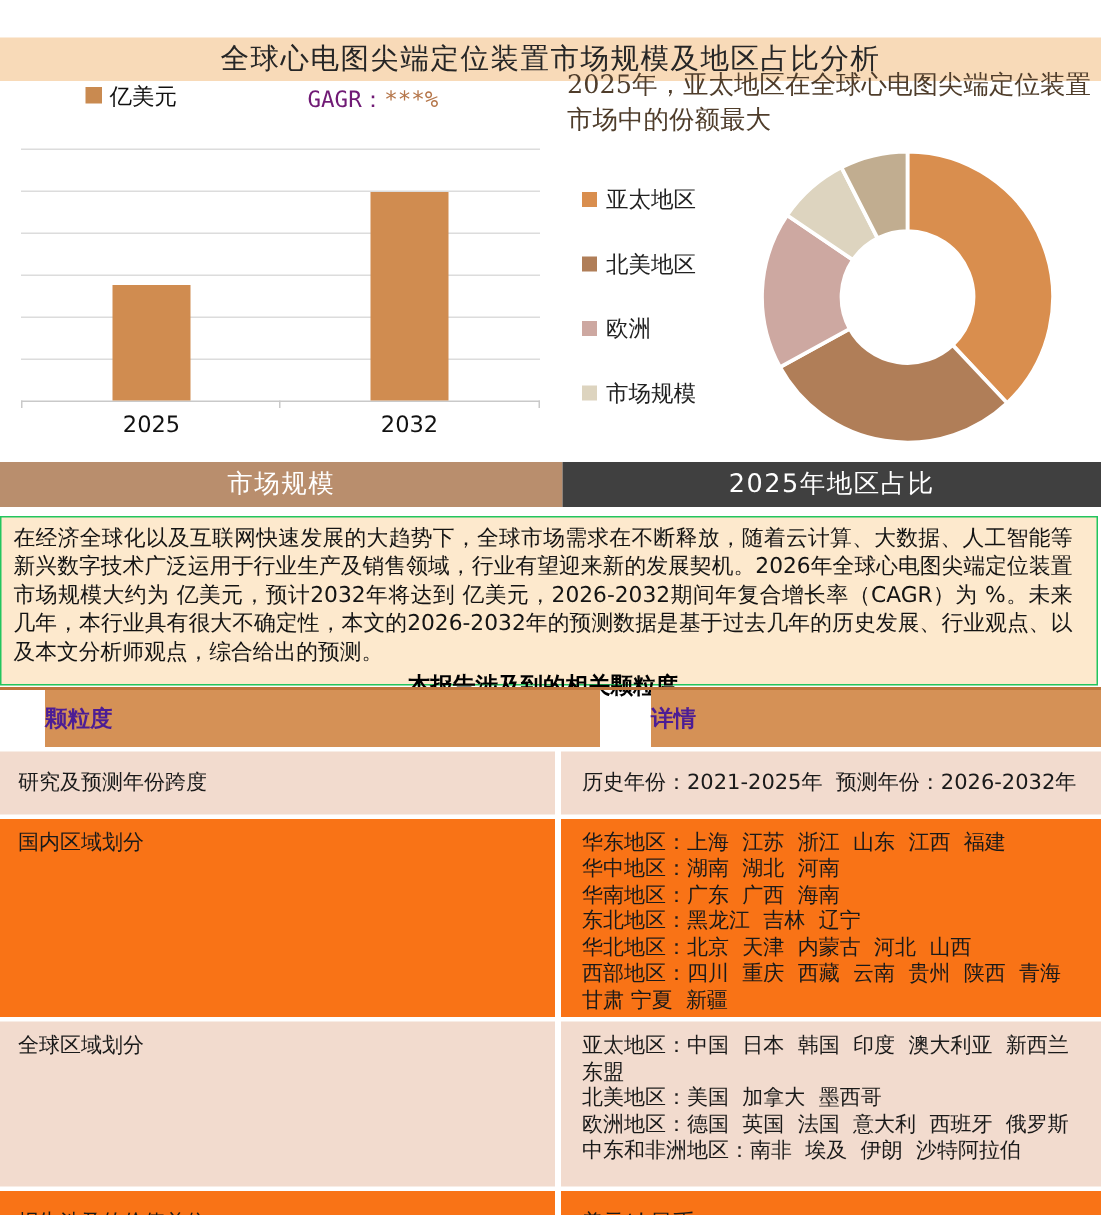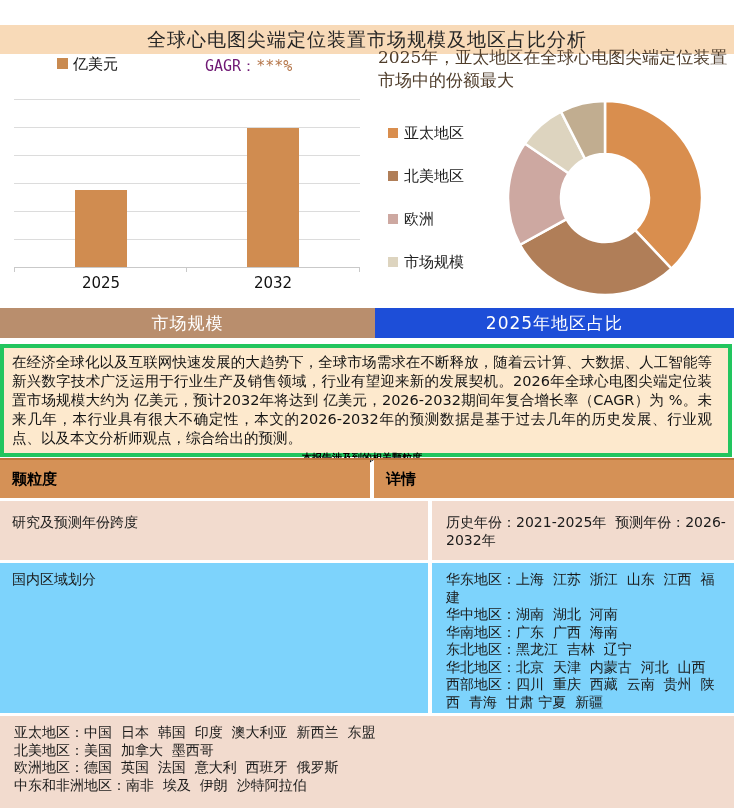--- a/index.html
+++ b/index.html
@@ -39,41 +39,41 @@
     font-size:17px;line-height:23px;color:#4f3d2b;
   }
   .donut-legend{position:absolute;left:16px;top:85px;width:104px;}
   .legend-item{margin-bottom:23px;font-size:15px;line-height:20px;color:#222;position:relative;padding-left:16px;}
   .legend-item .swatch{position:absolute;left:0;top:5px;width:10px;height:10px;}
   .donut-svg{position:absolute;left:133px;top:60px;}
   
   .tabs{position:absolute;left:0;top:308px;width:734px;height:30px;display:flex;}
   .tab{height:30px;line-height:30px;text-align:center;color:#ffffff;font-size:17px;letter-spacing:1px;}
   .tab-left{width:375px;background:#b98e6d;}
-  .tab-right{width:359px;background:#1d4ed8;}
+  .tab-right{width:359px;background:#404040;}
   
   .summary{
     position:absolute;left:0;top:344px;width:732px;height:113px;
-    background:#fde9cd;border:4px solid #22c55e;box-sizing:border-box;
+    background:#fde9cd;border:1px solid #22c55e;box-sizing:border-box;
     padding:5px 16px 0 8px;
   }
   .summary-text{font-size:14.5px;line-height:19px;color:#141414;text-align:justify;}
-  .summary-heading{margin-top:3px;text-align:center;font-size:10px;font-weight:bold;color:#000;}
+  .summary-heading{margin-top:3px;text-align:center;font-size:15px;font-weight:bold;color:#000;}
   
   .gran-table{position:absolute;left:0;top:458px;width:734px;}
   .t-header{display:flex;border-top:2px solid #bf753c;}
-  .t-header .hcell{background:#d59156;color:#000000;font-weight:bold;font-size:15px;line-height:38px;height:38px;padding-left:12px;box-sizing:border-box;}
+  .t-header .hcell{background:#d59156;color:#4c1d95;font-weight:bold;font-size:15px;line-height:38px;height:38px;box-sizing:border-box;margin-left:30px;}
   .hcell-left{width:370px;margin-right:4px;}
   .hcell-right{flex:1;}
   .t-row{display:flex;margin-top:3px;}
   .t-row .cell{box-sizing:border-box;font-size:14px;line-height:17.5px;color:#1a1a1a;white-space:pre-wrap;}
-  .cell-left{width:428px;margin-right:4px;padding:8px 10px 18px 12px;}
+  .cell-left{width:370px;margin-right:4px;padding:8px 10px 18px 12px;}
   .cell-right{flex:1;padding:8px 6px 2px 14px;}
   .row-dark .cell{background:#f2dbce;}
-  .row-light .cell{background:#7dd3fc;}
+  .row-light .cell{background:#f97316;}
   .pad-tall .cell{padding-top:13px;padding-bottom:11px;}
   .pad-bottom .cell{padding-bottom:14px;}
 </style>
 </head>
 <body>
 
 <div class="titlebar">全球心电图尖端定位装置市场规模及地区占比分析</div>
 
 <div class="charts">
 
@@ -144,20 +144,21 @@
       <div class="t-row row-light">
         <div class="cell cell-left">国内区域划分</div>
         <div class="cell cell-right">华东地区：上海  江苏  浙江  山东  江西  福建
 华中地区：湖南  湖北  河南
 华南地区：广东  广西  海南
 东北地区：黑龙江  吉林  辽宁
 华北地区：北京  天津  内蒙古  河北  山西
 西部地区：四川  重庆  西藏  云南  贵州  陕西  青海  甘肃 宁夏  新疆</div>
       </div>
       <div class="t-row row-dark pad-bottom">
+        <div class="cell cell-left">全球区域划分</div>
         <div class="cell cell-right">亚太地区：中国  日本  韩国  印度  澳大利亚  新西兰  东盟
 北美地区：美国  加拿大  墨西哥
 欧洲地区：德国  英国  法国  意大利  西班牙  俄罗斯
 中东和非洲地区：南非  埃及  伊朗  沙特阿拉伯</div>
       </div>
       <div class="t-row row-light pad-tall">
         <div class="cell cell-left">报告涉及的价值单位</div>
         <div class="cell cell-right">美元/人民币</div>
       </div>
     </div>

